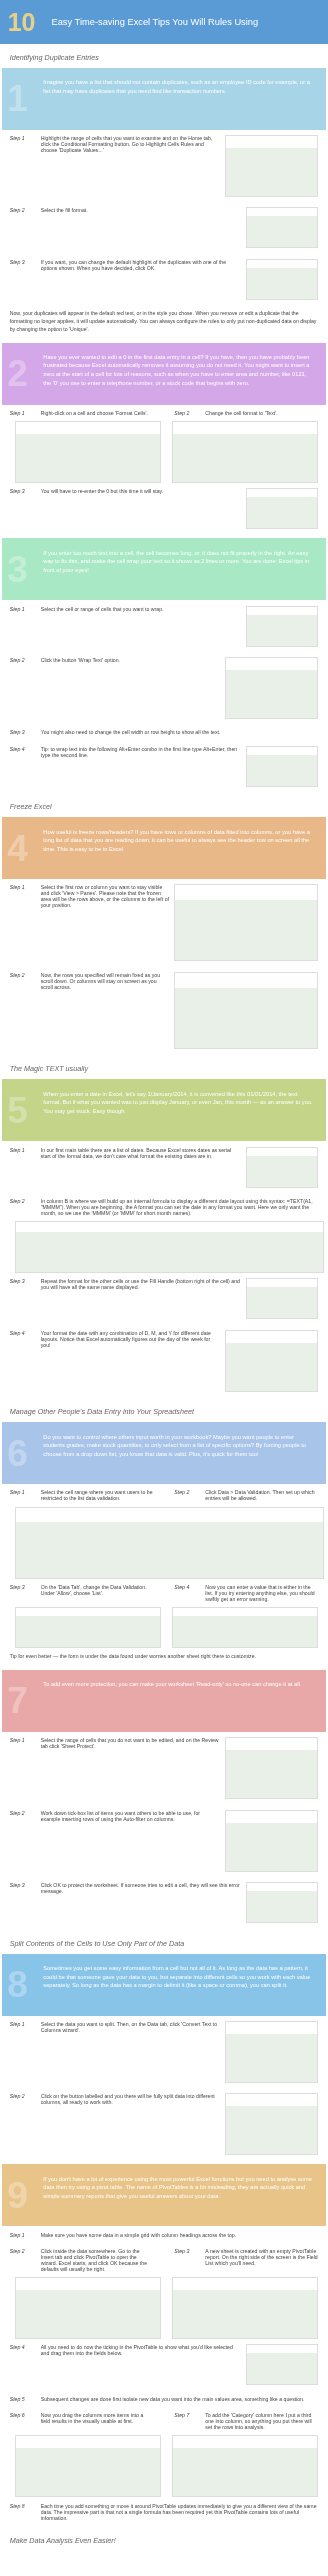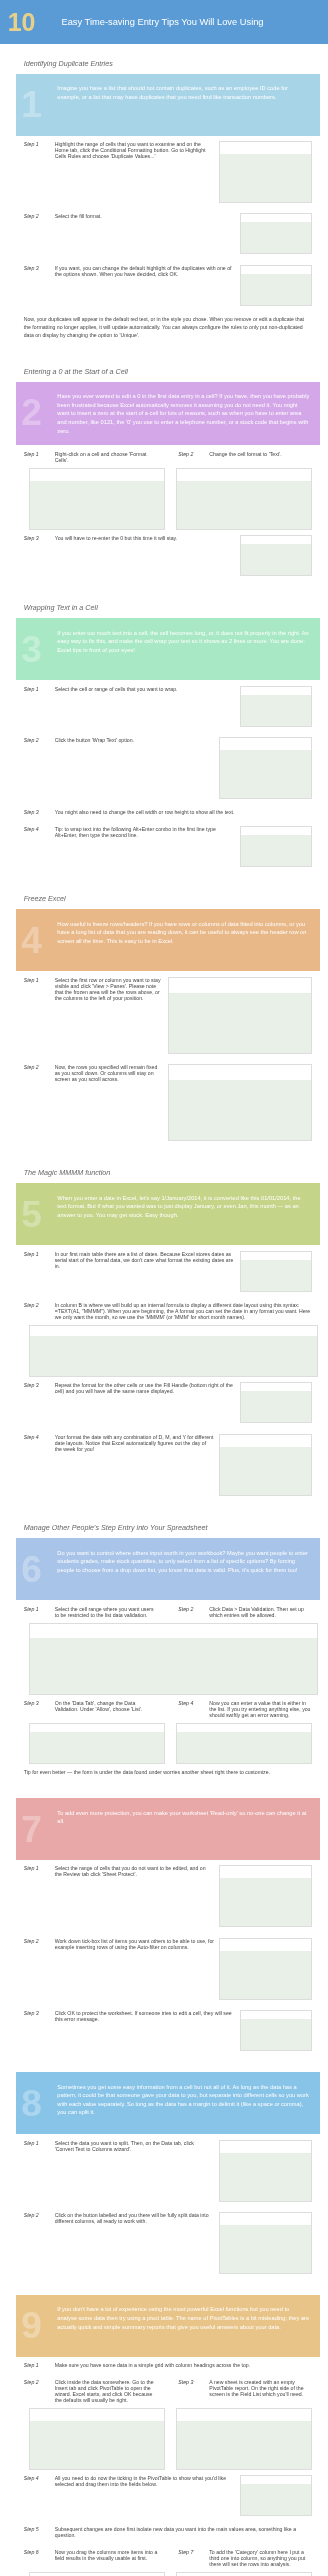--- a/index.html
+++ b/index.html
@@ -1,20 +1,20 @@
 <!DOCTYPE html>
 <html style="font-size:8.2px"><head>
 <meta charset="utf-8">
 <style>
 * { margin: 0; padding: 0; box-sizing: border-box; }
 body { font-family: Arial, sans-serif; background: #fff; width: 328px; }
 .header { background: #5a9bd5; color: #fff; padding: 7.7px; display: flex; align-items: center; }
-.header-num { font-size: 25px; font-weight: bold; margin-right: 26px; color: #e8d088; }
+.header-num { font-size: 25px; font-weight: bold; margin-right: 16px; color: #e8d088; }
 .header-title { font-size: 9.3px; }
-.section { padding: 8px; margin-left: 8px; }
+.section { padding: 2px; }
 .section-header { padding: 6.2px 7.7px; font-size: 7.2px; color: #666; font-style: italic; }
 .tip-box { padding: 10.3px; color: #fff; }
 .tip1 { background: #a8d4e8; }
 .tip2 { background: #d4a8e8; }
 .tip3 { background: #a8e8c4; }
 .tip4 { background: #e8b888; }
 .tip5 { background: #c4d488; }
 .tip6 { background: #a8c4e8; }
 .tip7 { background: #e8a8a8; }
 .tip8 { background: #88c4e8; }
@@ -31,21 +31,21 @@
 .excel-mock { width: 100%; height: 100%; background: linear-gradient(#fff 0%, #fff 20%, #e8f0e8 20%, #e8f0e8 100%); }
 .two-col { display: flex; gap: 5.2px; }
 .two-col > div { flex: 1; }
 .plain-text { padding: 5.2px 7.7px; font-size: 5.2px; color: #444; line-height: 1.5; }
 </style>
 </head>
 <body>
 
 <div class="header">
   <div class="header-num">10</div>
-  <div class="header-title">Easy Time-saving Entry Tips You Will Love Using</div>
+  <div class="header-title">Easy Time-saving Excel Tips You Will Rules Using</div>
 </div>
 
 <div class="section">
   <div class="section-header">Identifying Duplicate Entries</div>
   <div class="tip-box tip1">
     <div class="tip-num">1</div>
     <div class="tip-text">Imagine you have a list that should not contain duplicates, such as an employee ID code for example, or a list that may have duplicates that you need find like transaction numbers.</div>
   </div>
   <div class="step">
     <div class="step-label">Step 1</div>
@@ -65,21 +65,20 @@
     <div class="step-label">Step 3</div>
     <div class="step-content">If you want, you can change the default highlight of the duplicates with one of the options shown. When you have decided, click OK.</div>
     <div class="step-img step-img-small">
         <div class="excel-mock"></div>
       </div>
   </div>
   <div class="plain-text">Now, your duplicates will appear in the default red text, or in the style you chose. When you remove or edit a duplicate that the formatting no longer applies, it will update automatically. You can always configure the rules to only put non-duplicated data on display by changing the option to 'Unique'.</div>
 </div>
 
 <div class="section">
-  <div class="section-header">Entering a 0 at the Start of a Cell</div>
   <div class="tip-box tip2">
     <div class="tip-num">2</div>
     <div class="tip-text">Have you ever wanted to edit a 0 in the first data entry in a cell? If you have, then you have probably been frustrated because Excel automatically removes it assuming you do not need it. You might want to insert a zero at the start of a cell for lots of reasons, such as when you have to enter area and number, like 0121, the '0' you use to enter a telephone number, or a stock code that begins with zero.</div>
   </div>
   <div class="two-col">
     <div class="step">
       <div class="step-label">Step 1</div>
       <div class="step-content">Right-click on a cell and choose 'Format Cells'.</div>
     </div>
     <div class="step">
@@ -98,21 +97,20 @@
   <div class="step">
     <div class="step-label">Step 3</div>
     <div class="step-content">You will have to re-enter the 0 but this time it will stay.</div>
     <div class="step-img step-img-small">
         <div class="excel-mock"></div>
       </div>
   </div>
 </div>
 
 <div class="section">
-  <div class="section-header">Wrapping Text in a Cell</div>
   <div class="tip-box tip3">
     <div class="tip-num">3</div>
     <div class="tip-text">If you enter too much text into a cell, the cell becomes long, or, it does not fit properly in the right. An easy way to fix this, and make the cell wrap your text so it shows as 2 lines or more. You are done: Excel tips in front of your eyes!</div>
   </div>
   <div class="step">
     <div class="step-label">Step 1</div>
     <div class="step-content">Select the cell or range of cells that you want to wrap.</div>
     <div class="step-img step-img-small">
         <div class="excel-mock"></div>
       </div>
@@ -153,21 +151,21 @@
   <div class="step">
     <div class="step-label">Step 2</div>
     <div class="step-content">Now, the rows you specified will remain fixed as you scroll down. Or columns will stay on screen as you scroll across.</div>
     <div class="step-img step-img-wide">
         <div class="excel-mock"></div>
       </div>
   </div>
 </div>
 
 <div class="section">
-  <div class="section-header">The Magic MMMM function</div>
+  <div class="section-header">The Magic TEXT usually</div>
   <div class="tip-box tip5">
     <div class="tip-num">5</div>
     <div class="tip-text">When you enter a date in Excel, let's say 1/January/2014, it is converted like this 01/01/2014, the text format. But if what you wanted was to just display January, or even Jan, this month — as an answer to you. You may get stuck. Easy though.</div>
   </div>
   <div class="step">
     <div class="step-label">Step 1</div>
     <div class="step-content">In our first main table there are a list of dates. Because Excel stores dates as serial start of the formal data, we don't care what format the existing dates are in.</div>
     <div class="step-img step-img-small">
         <div class="excel-mock"></div>
       </div>
@@ -191,21 +189,21 @@
   <div class="step">
     <div class="step-label">Step 4</div>
     <div class="step-content">Your format the date with any combination of D, M, and Y for different date layouts. Notice that Excel automatically figures out the day of the week for you!</div>
     <div class="step-img">
         <div class="excel-mock"></div>
       </div>
   </div>
 </div>
 
 <div class="section">
-  <div class="section-header">Manage Other People's Step Entry into Your Spreadsheet</div>
+  <div class="section-header">Manage Other People's Data Entry into Your Spreadsheet</div>
   <div class="tip-box tip6">
     <div class="tip-num">6</div>
     <div class="tip-text">Do you want to control where others input worth in your workbook? Maybe you want people to enter students grades, make stock quantities, to only select from a list of specific options? By forcing people to choose from a drop down list, you know that data is valid. Plus, it's quick for them too!</div>
   </div>
   <div class="two-col">
     <div class="step">
       <div class="step-label">Step 1</div>
       <div class="step-content">Select the cell range where you want users to be restricted to the list data validation.</div>
     </div>
     <div class="step">
@@ -261,20 +259,21 @@
   <div class="step">
     <div class="step-label">Step 3</div>
     <div class="step-content">Click OK to protect the worksheet. If someone tries to edit a cell, they will see this error message.</div>
     <div class="step-img step-img-small">
         <div class="excel-mock"></div>
       </div>
   </div>
 </div>
 
 <div class="section">
+  <div class="section-header">Split Contents of the Cells to Use Only Part of the Data</div>
   <div class="tip-box tip8">
     <div class="tip-num">8</div>
     <div class="tip-text">Sometimes you get some easy information from a cell but not all of it. As long as the data has a pattern, it could be that someone gave your data to you, but separate into different cells so you work with each value separately. So long as the data has a margin to delimit it (like a space or comma), you can split it.</div>
   </div>
   <div class="step">
     <div class="step-label">Step 1</div>
     <div class="step-content">Select the data you want to split. Then, on the Data tab, click 'Convert Text to Columns wizard'.</div>
     <div class="step-img">
         <div class="excel-mock"></div>
       </div>

